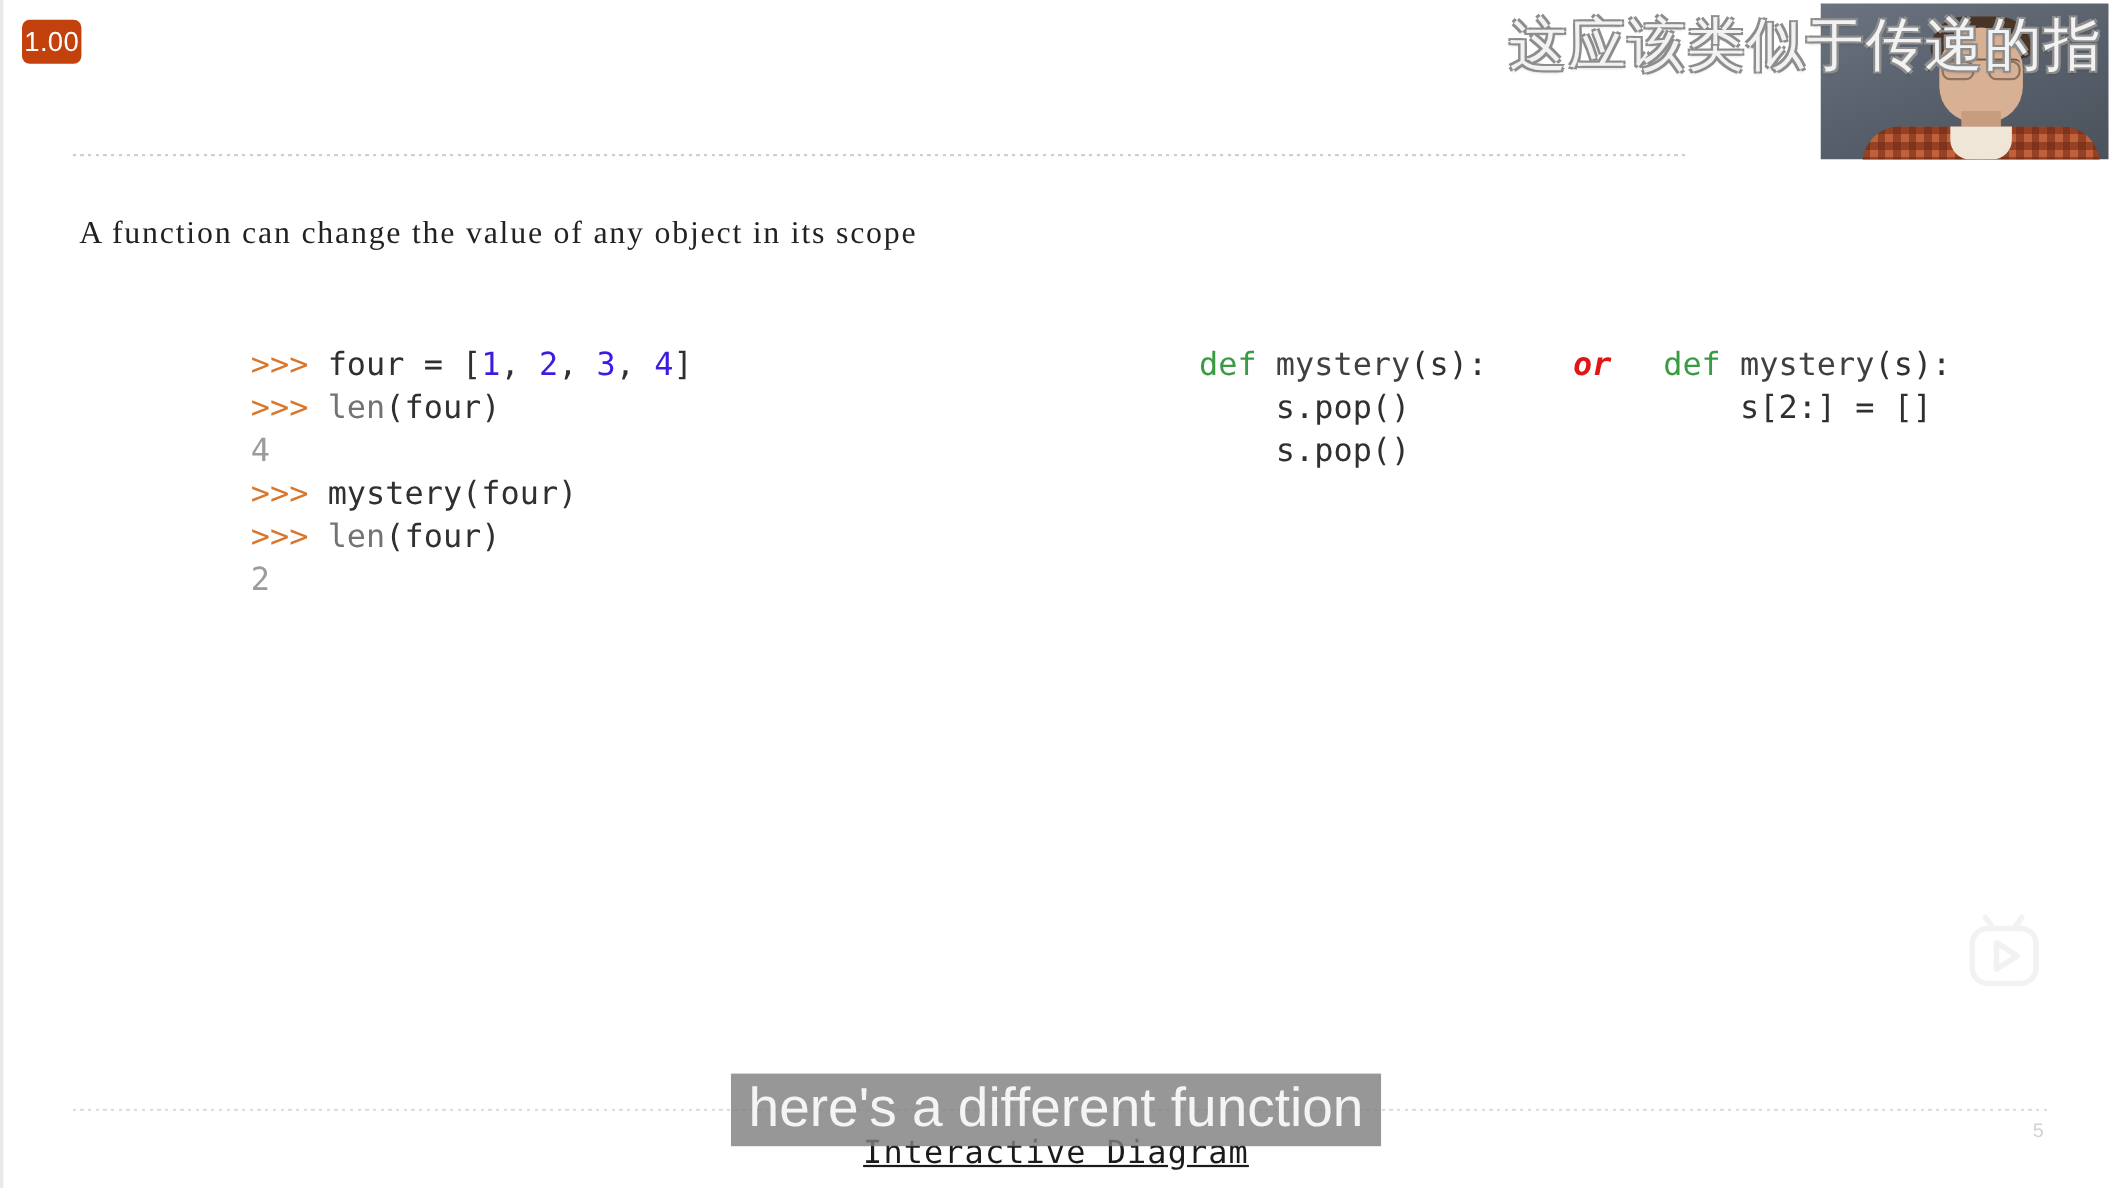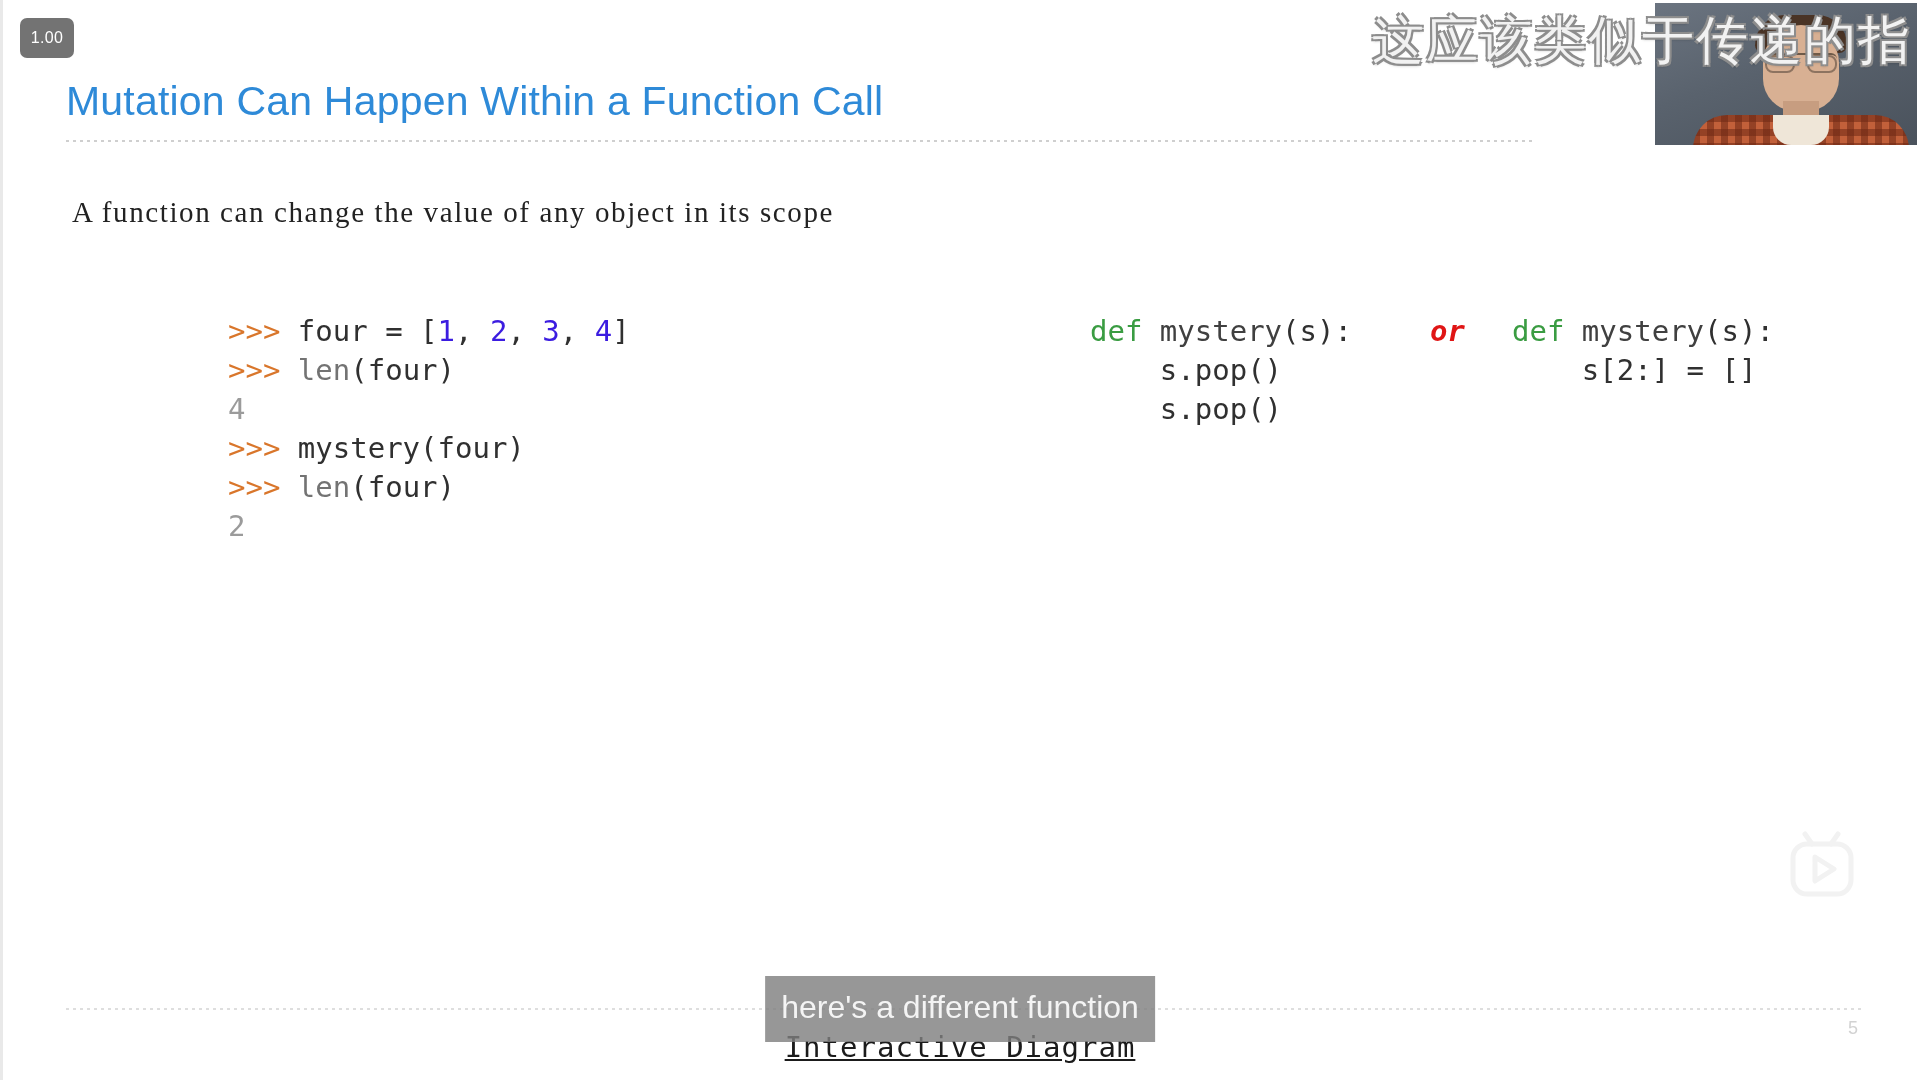--- a/index.html
+++ b/index.html
@@ -31,23 +31,23 @@
     width: 3px; height: 1080px;
     background: #e9e9e9;
   }
 
   
   .rate-badge {
     position: absolute;
     left: 20px; top: 18px;
     width: 54px; height: 40px;
     border-radius: 7px;
-    background: #737373;
+    background: #c2410c;
     color: #ffffff;
-    font-size: 16px;
+    font-size: 25px;
     line-height: 40px;
     text-align: center;
     letter-spacing: 0.3px;
   }
 
   
   .slide-title {
     position: absolute;
     left: 66px; top: 78px;
     font-size: 41px;
@@ -211,42 +211,41 @@
   
   .caption-box {
     position: absolute;
     left: 50%;
     transform: translateX(-50%);
     top: 976px;
     background: rgba(128,128,128,0.82);
     padding: 4px 16px 8px 16px;
     color: #f4f4f4;
     font-family: "Liberation Sans", sans-serif;
-    font-size: 32px;
+    font-size: 50px;
     line-height: 54px;
     white-space: nowrap;
   }
 
   
   .tv-watermark {
     position: absolute;
     left: 1784px; top: 830px;
     width: 84px; height: 72px;
   }
 </style>
 </head>
 <body>
 
 <div id="slide">
 
   <div class="left-edge-rule"></div>
 
   <div class="rate-badge">1.00</div>
 
-  <div class="slide-title">Mutation Can Happen Within a Function Call</div>
   <div class="title-rule"></div>
 
   <div class="body-line">A function can change the value of any object in its scope</div>
 
   <div class="code-block" id="repl-block"><div><span class="tok-prompt">&gt;&gt;&gt;</span><span class="tok-plain"> </span><span class="tok-plain">four = </span><span class="tok-plain">[</span><span class="tok-num">1</span><span class="tok-plain">, </span><span class="tok-num">2</span><span class="tok-plain">, </span><span class="tok-num">3</span><span class="tok-plain">, </span><span class="tok-num">4</span><span class="tok-plain">]</span></div><div><span class="tok-prompt">&gt;&gt;&gt;</span><span class="tok-plain"> </span><span class="tok-builtin">len</span><span class="tok-plain">(four)</span></div><div><span class="tok-out">4</span></div><div><span class="tok-prompt">&gt;&gt;&gt;</span><span class="tok-plain"> </span><span class="tok-plain">mystery(four)</span></div><div><span class="tok-prompt">&gt;&gt;&gt;</span><span class="tok-plain"> </span><span class="tok-builtin">len</span><span class="tok-plain">(four)</span></div><div><span class="tok-out">2</span></div></div>
 
   <div class="code-block" id="def-block-a"><div><span class="tok-kw">def </span><span class="tok-fname">mystery</span><span class="tok-plain">(s):</span></div><div><span class="tok-plain">    s.pop()</span></div><div><span class="tok-plain">    s.pop()</span></div></div>
 
   <div class="code-block" id="or-word"><span class="tok-or">or</span></div>
 

